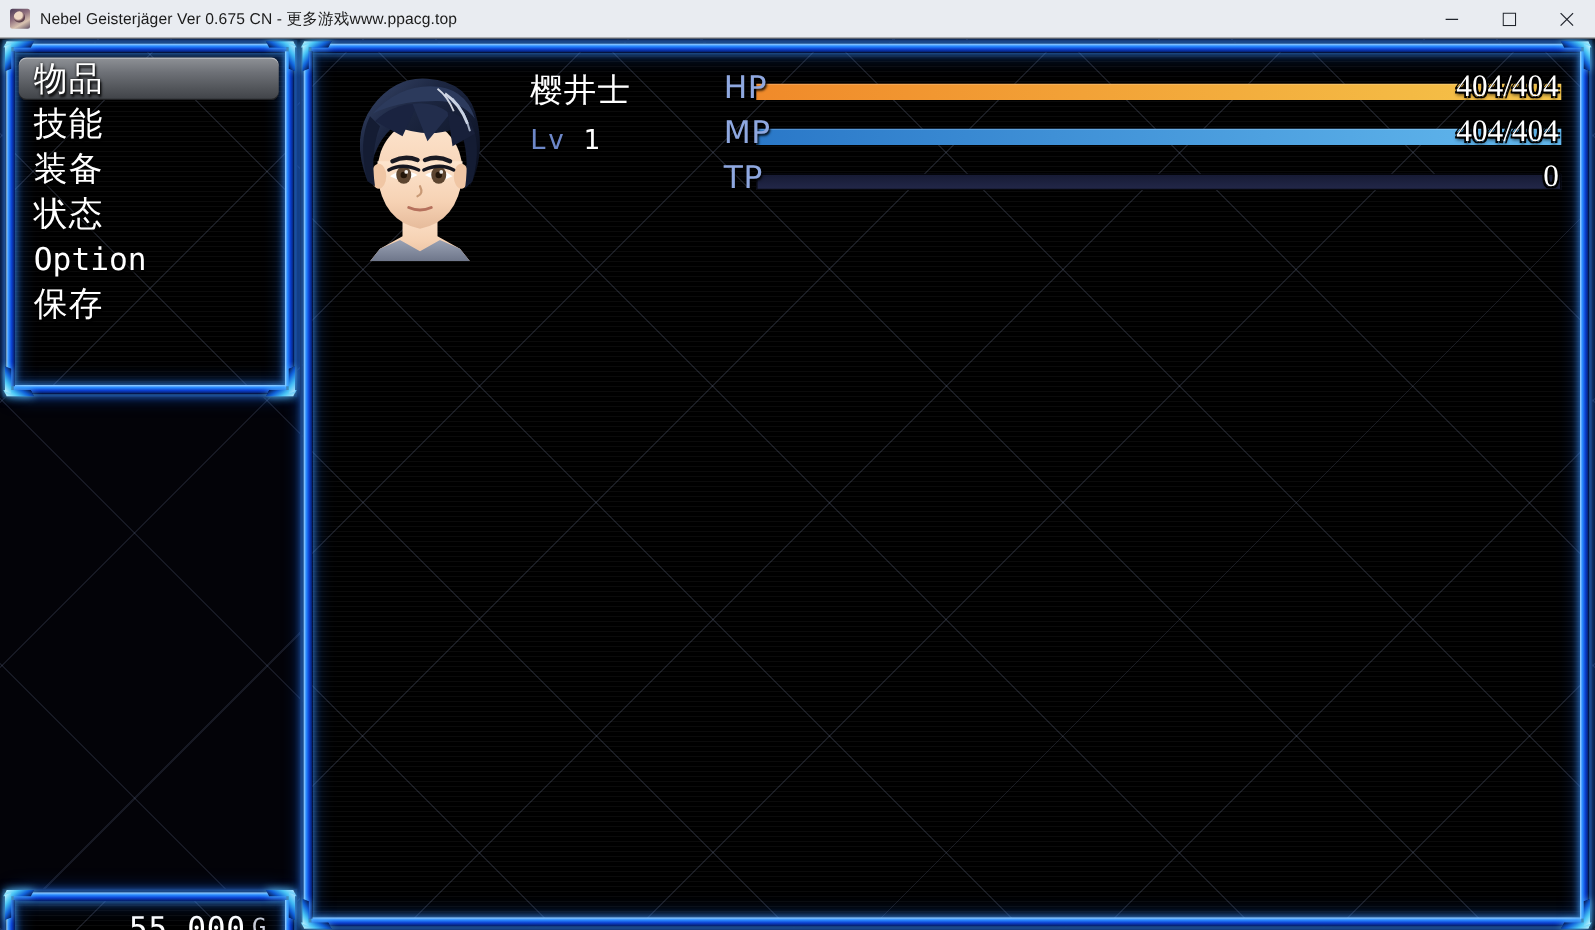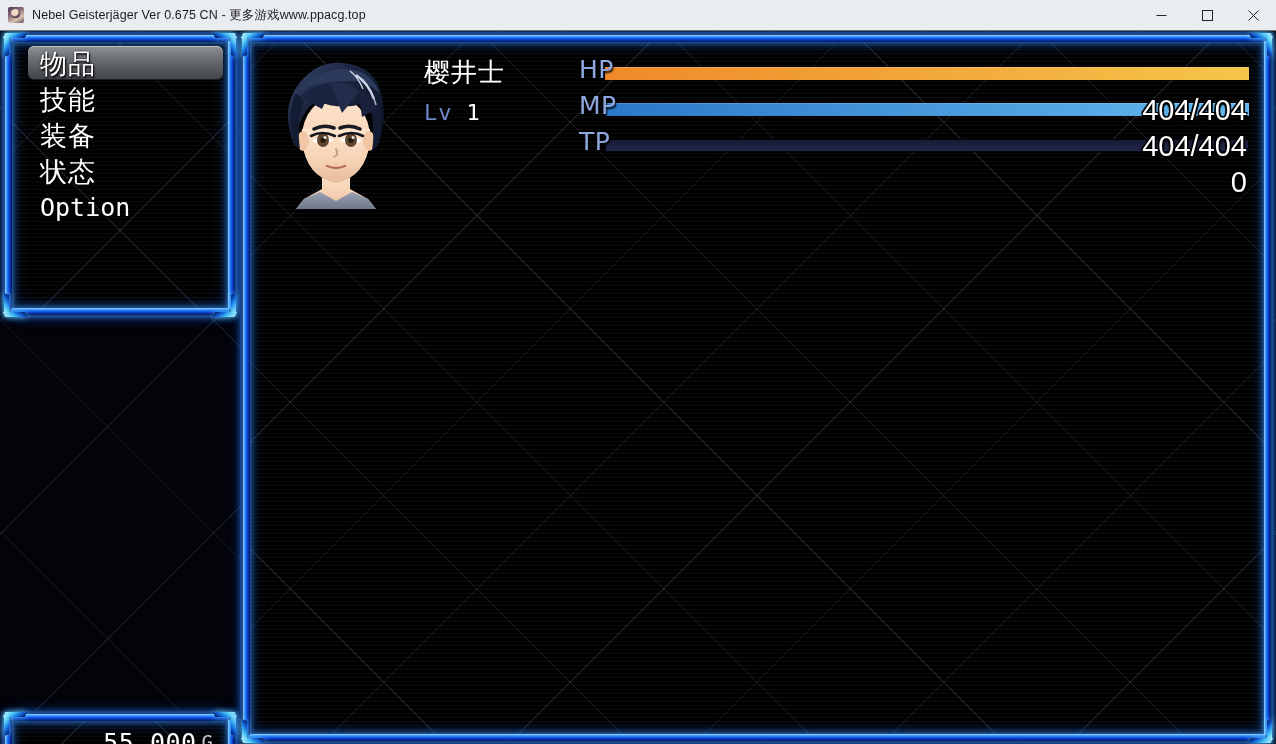--- a/index.html
+++ b/index.html
@@ -105,21 +105,21 @@
     box-shadow:0 0 6px rgba(110,220,255,.85);
   }
   .orn i.a{ width:22px; height:5px; top:2px; left:3px; transform:skewX(-28deg); }
   .orn i.b{ width:5px; height:20px; top:5px; left:3px; transform:skewY(-22deg); }
   .orn.tr{ transform:scaleX(-1); }
   .orn.bl{ transform:scaleY(-1); }
   .orn.br{ transform:scale(-1,-1); }
 
   
   #cmdwin{ left:2px; top:1px; width:236px; height:286px; }
-  #cmdlist{ position:absolute; left:13px; top:0; right:0; padding:4px 2px; }
+  #cmdlist{ position:absolute; left:0; top:0; right:0; padding:4px 2px; }
   .cmd{
     height:36px; margin:0 2px;
     display:flex; align-items:center;
     padding-left:12px;
     position:relative;
   }
   .cmd .lbl{
     font-family:"DejaVu Sans", sans-serif;
     font-size:27px; line-height:1; color:#ffffff;
     text-shadow:1px 2px 2px rgba(0,0,0,.95), 0 0 2px rgba(0,0,0,.9);
@@ -198,25 +198,24 @@
   }
   .gauge .glabel{
     position:absolute; left:0; top:0;
     font-family:"DejaVu Sans", sans-serif;
     font-size:25px; line-height:30px; color:#8fa8e0;
     text-shadow:1px 2px 2px rgba(0,0,0,.95);
     z-index:3; letter-spacing:.5px;
   }
   .gauge .gval{
     position:absolute; right:2px; top:0;
-    font-family:Liberation Sans, sans-serif;
-    font-size:29px; line-height:30px; color:#ffffff;
+    font-family:Liberation Serif, serif;
+    font-size:25px; line-height:30px; color:#ffffff;
     text-shadow:1.5px 1.5px 0 #000, -1.5px 1.5px 0 #000, 1.5px -1.5px 0 #000, -1.5px -1.5px 0 #000, 0 2px 3px rgba(0,0,0,.9);
     z-index:3;
-    margin-top:40px;
   }
 </style>
 </head>
 <body>
 
 <div id="titlebar">
   <div id="title-icon"></div>
   <div id="title-text">Nebel Geisterjäger Ver 0.675 CN - 更多游戏www.ppacg.top</div>
   <div id="winbtns">
     <div class="winbtn">
@@ -255,20 +254,23 @@
             <span class="lbl">技能</span>
           </div>
           <div class="cmd">
             <span class="lbl">装备</span>
           </div>
           <div class="cmd">
             <span class="lbl">状态</span>
           </div>
           <div class="cmd">
             <span class="lbl mono">Option</span>
+          </div>
+          <div class="cmd">
+            <span class="lbl">保存</span>
           </div>
         </div>
     </div>
     <div class="gb h" style="left:9px;right:9px;top:3px;"></div>
     <div class="gb h" style="left:9px;right:9px;bottom:3px;"></div>
     <div class="gb v" style="top:9px;bottom:9px;left:3px;"></div>
     <div class="gb v" style="top:9px;bottom:9px;right:3px;"></div>
     <div class="orn tl" style="left:-1px;top:-1px;">
         <i class="a"></i>
         <i class="b"></i>

